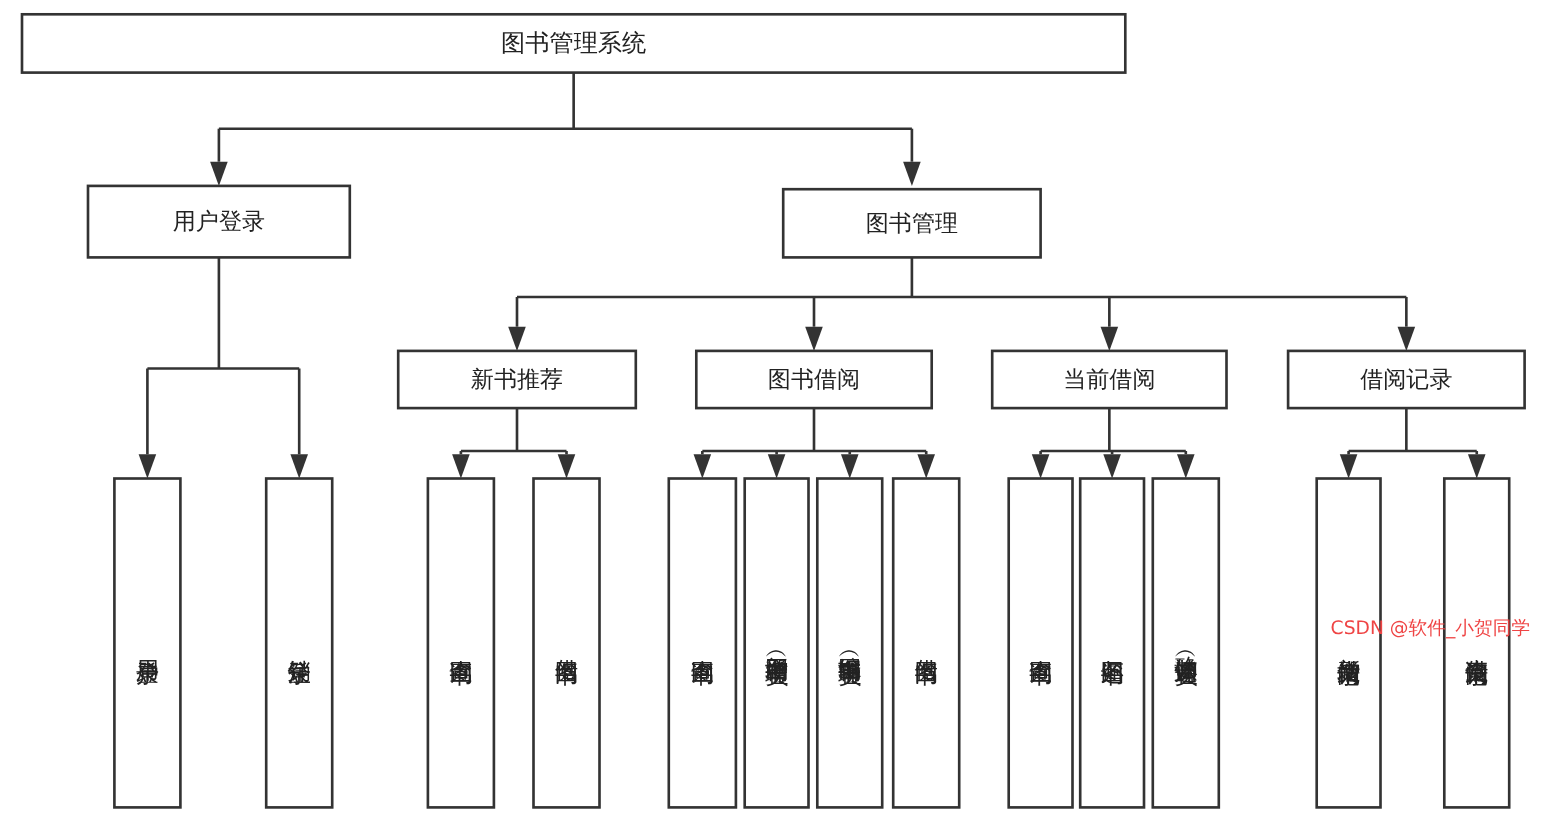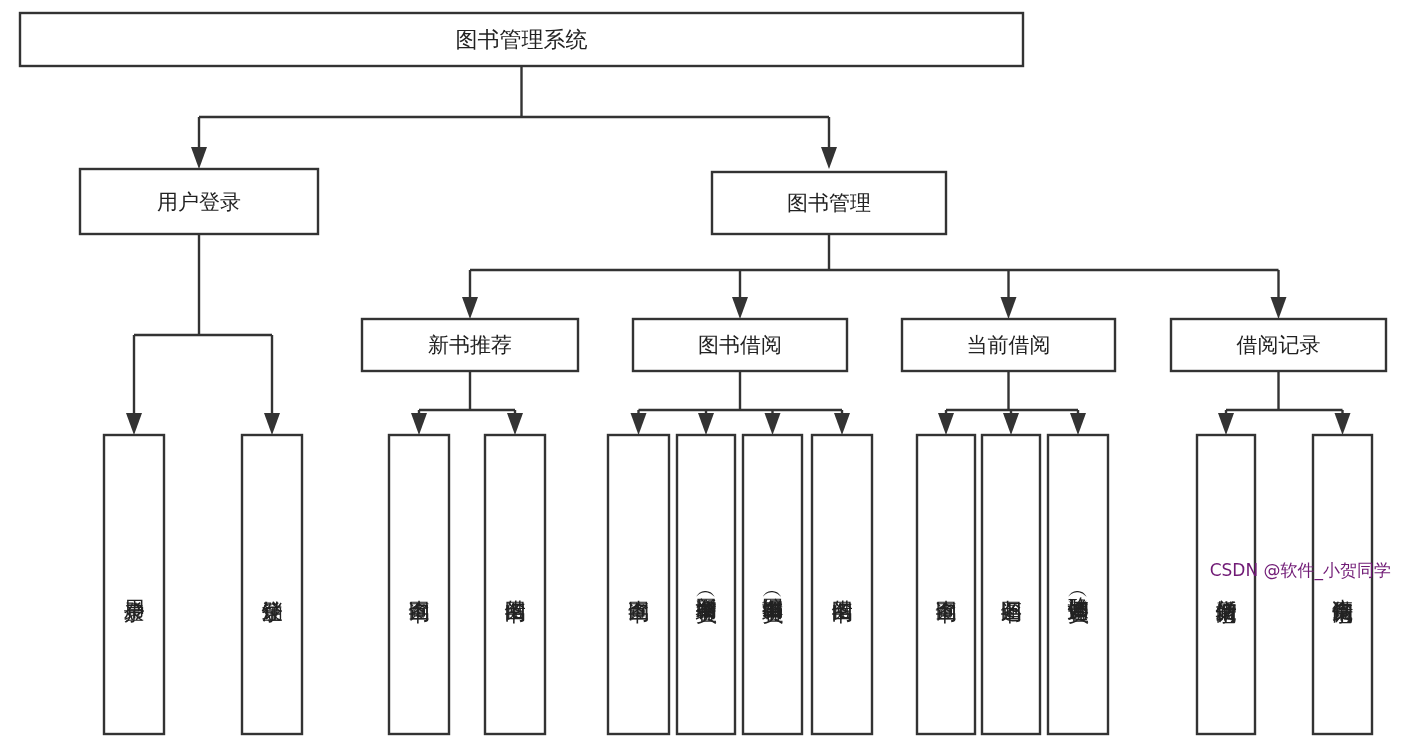--- a/index.html
+++ b/index.html
@@ -68,21 +68,21 @@
     letter-spacing: 1px;
     white-space: nowrap;
     text-align: center;
   }
   .watermark {
     position: absolute;
     right: 14px;
     bottom: 8px;
     font-family: "DejaVu Sans", "Liberation Sans", sans-serif;
     font-size: 17px;
-    color: #701a75;
+    color: #ef4444;
     white-space: nowrap;
     user-select: none;
   }
 </style>
 </head>
 <body>
 
 <div id="diagram-root">
 
   <svg class="diagram-svg" viewBox="0 0 1405 747">

